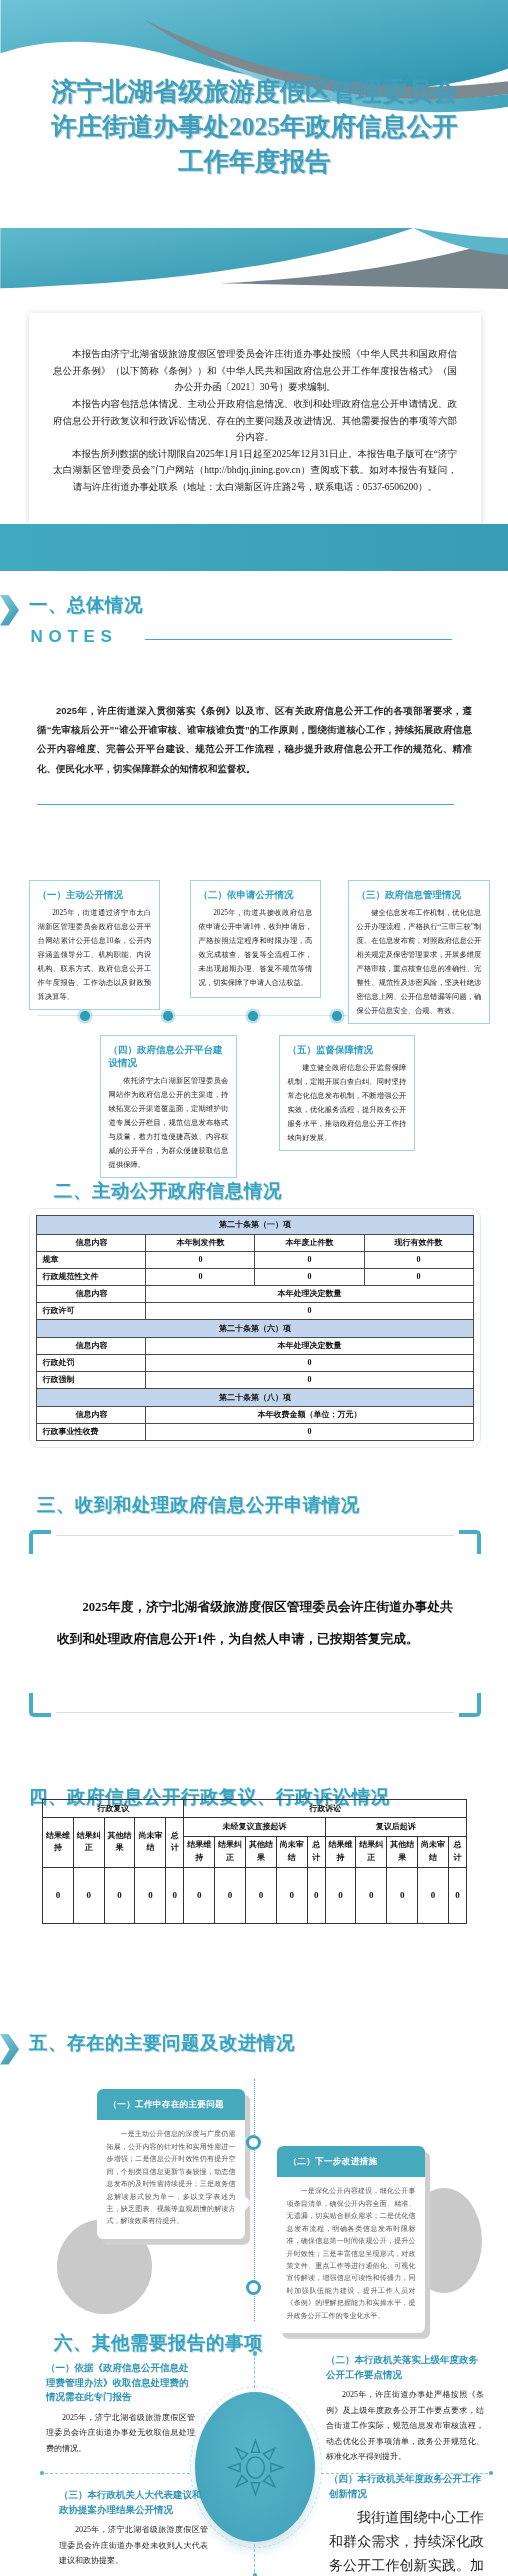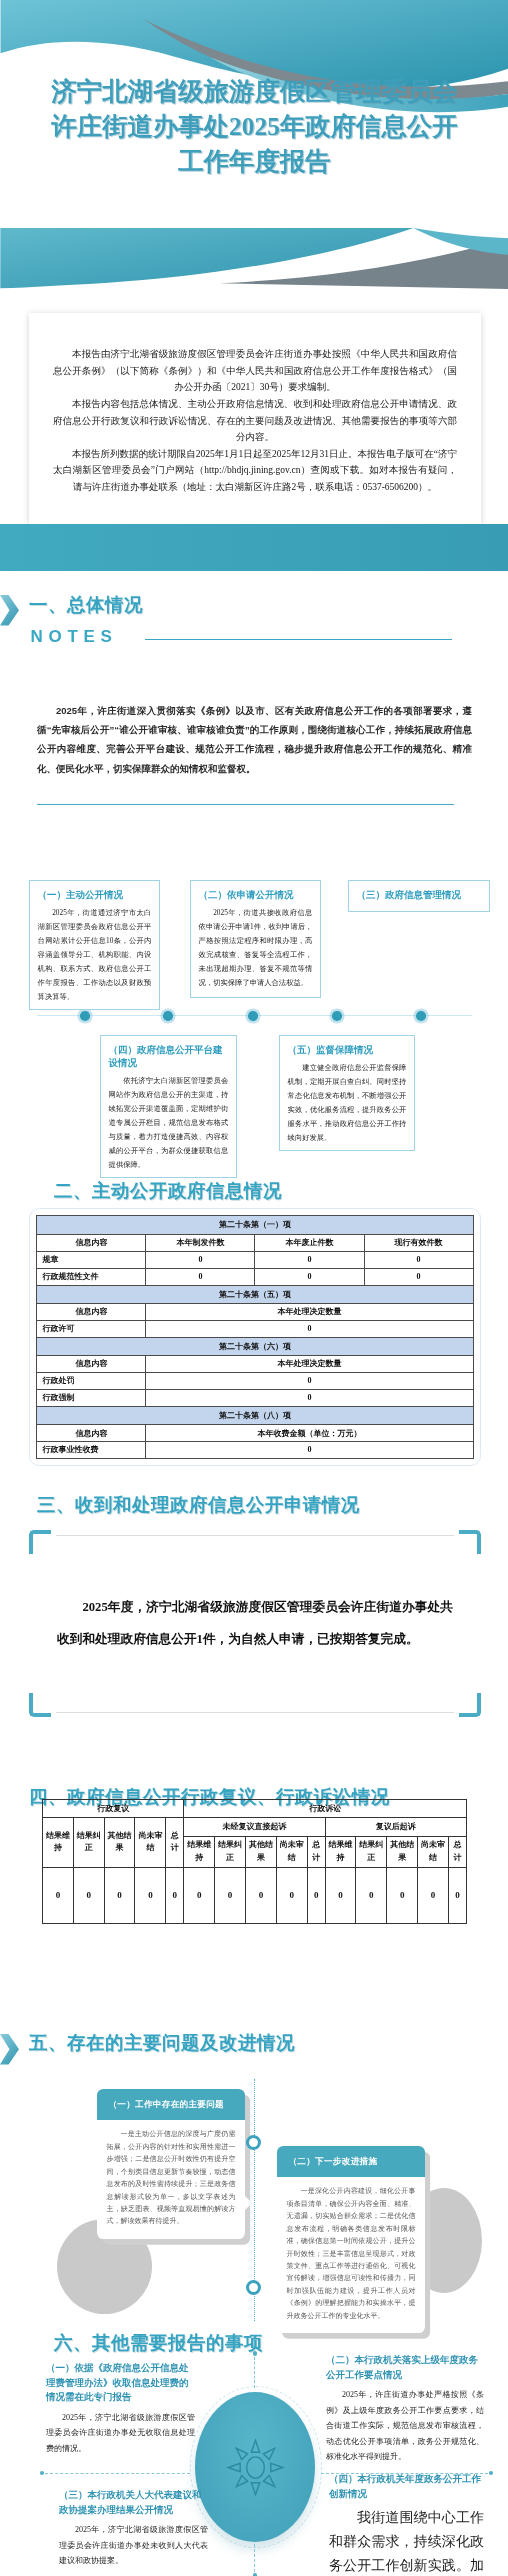--- a/index.html
+++ b/index.html
@@ -160,20 +160,21 @@
   <div class="info-box" style="left:29px;top:880px;width:131px;min-height:118px;">
     <h4>（一）主动公开情况</h4>
     <p>2025年，街道通过济宁市太白湖新区管理委员会政府信息公开平台网站累计公开信息10条，公开内容涵盖领导分工、机构职能、内设机构、联系方式、政府信息公开工作年度报告、工作动态以及财政预算决算等。</p>
   </div>
   <div class="info-box" style="left:190px;top:880px;width:131px;min-height:118px;">
     <h4>（二）依申请公开情况</h4>
     <p>2025年，街道共接收政府信息依申请公开申请1件，收到申请后，严格按照法定程序和时限办理，高效完成核查、答复等全流程工作，未出现超期办理、答复不规范等情况，切实保障了申请人合法权益。</p>
   </div>
   <div class="info-box" style="left:348px;top:880px;width:142px;">
     <h4>（三）政府信息管理情况</h4>
+    <p>健全信息发布工作机制，优化信息公开办理流程，严格执行“三审三校”制度。在信息发布前，对照政府信息公开相关规定及保密管理要求，开展多维度严格审核，重点核查信息的准确性、完整性、规范性及涉密风险，坚决杜绝涉密信息上网、公开信息错漏等问题，确保公开信息安全、合规、有效。</p>
   </div>
 
   <div class="tl-line"></div>
   <div class="tl-dot" style="left:80px;"></div>
   <div class="tl-dot" style="left:163px;"></div>
   <div class="tl-dot" style="left:248px;"></div>
   <div class="tl-dot" style="left:332px;"></div>
   <div class="tl-dot" style="left:416px;"></div>
 
   <div class="info-box" style="left:100px;top:1035px;width:137px;">
@@ -210,23 +211,20 @@
         <td class="val">0</td>
         <td class="val">0</td>
         <td class="val">0</td>
       </tr>
       <tr>
         <td class="lbl">行政规范性文件</td>
         <td class="val">0</td>
         <td class="val">0</td>
         <td class="val">0</td>
       </tr>
-      <tr class="band">
-            <td colspan="4">第二十条第（五）项</td>
-          </tr>
       <tr class="hdr">
         <td>信息内容</td>
         <td colspan="3">本年处理决定数量</td>
       </tr>
       <tr>
         <td class="lbl">行政许可</td>
         <td colspan="3" class="val">0</td>
       </tr>
       <tr class="band">
             <td colspan="4">第二十条第（六）项</td>

